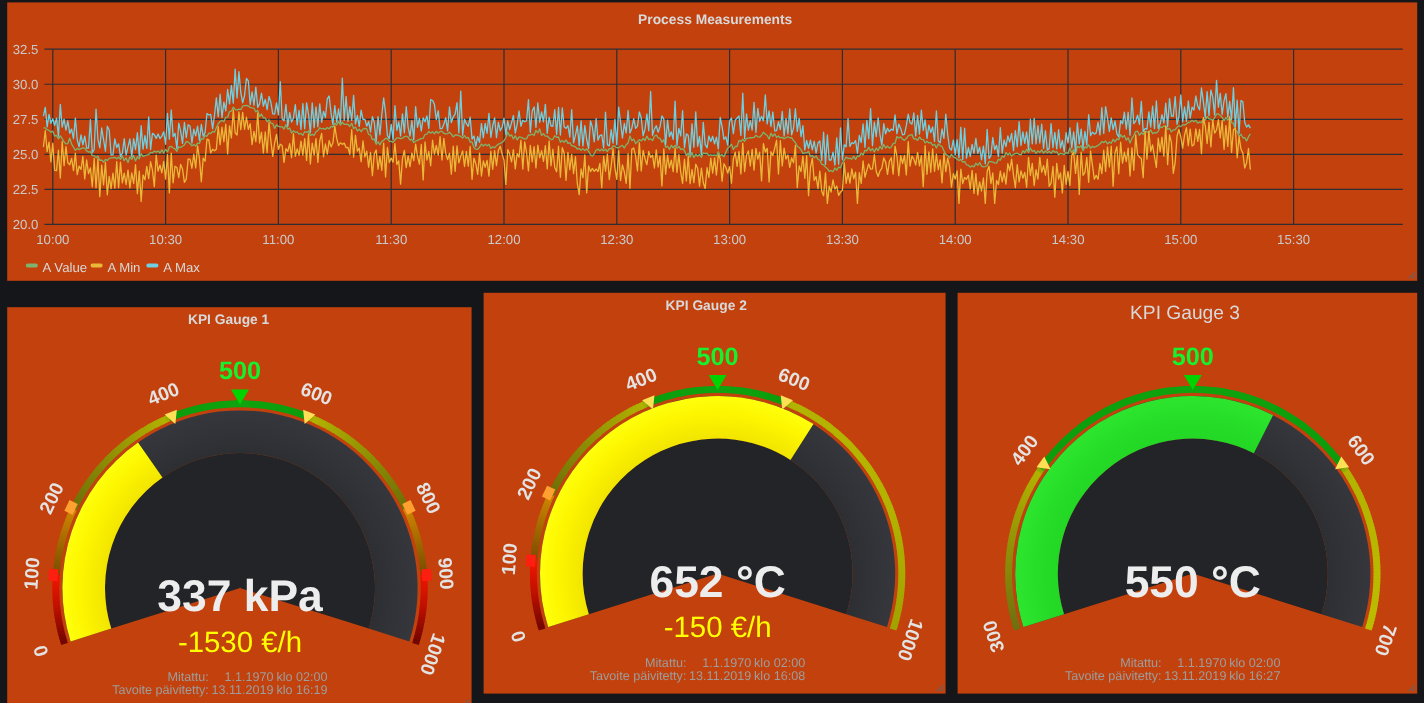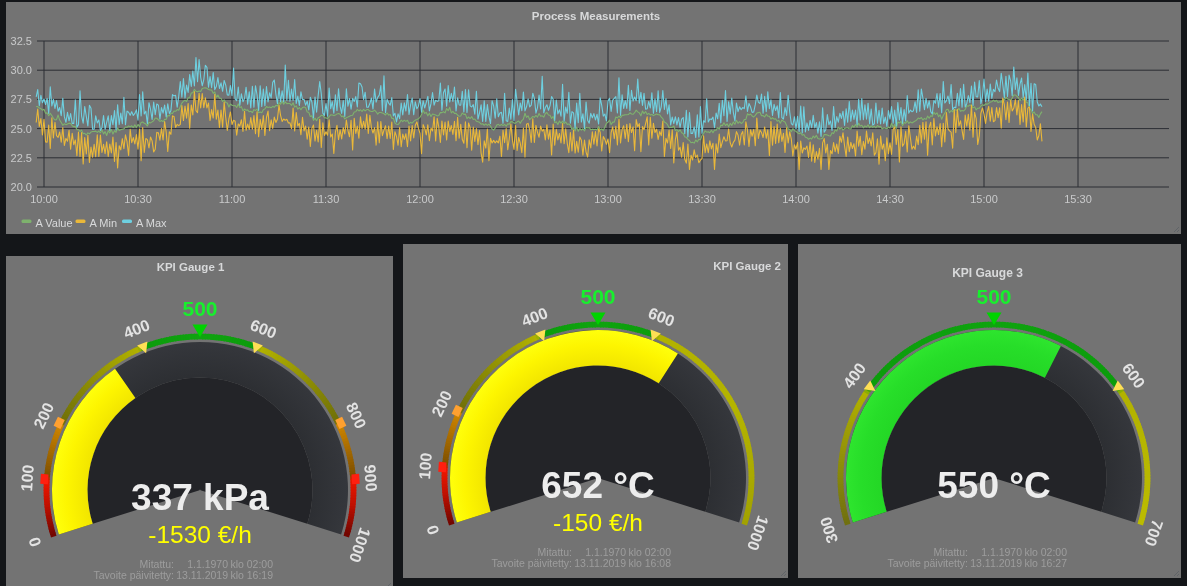--- a/index.html
+++ b/index.html
@@ -1,12 +1,12 @@
 <!DOCTYPE html>
-<html><head><meta charset="utf-8"><style>html,body{margin:0;padding:0;width:1187px;height:586px;background:#141619;overflow:hidden;}body{font-family:"Liberation Sans", sans-serif;}.panel{position:absolute;background:#737373;}svg text{font-family:"Liberation Sans", sans-serif;}</style></head><body>
+<html><head><meta charset="utf-8"><style>html,body{margin:0;padding:0;width:1187px;height:586px;background:#141619;overflow:hidden;}body{font-family:"Liberation Sans", sans-serif;}.panel{position:absolute;background:#c2410c;}svg text{font-family:"Liberation Sans", sans-serif;}</style></head><body>
 <div class="panel" style="left:6px;top:2px;width:1175px;height:232px">
     <svg width="1175" height="232" viewBox="0 0 1175 232" style="position:absolute;left:0;top:0">
       <text x="590" y="18" text-anchor="middle" font-size="11.5" font-weight="bold" fill="#d8d9da">Process Measurements</text>
       <line x1="31.0" y1="39.00" x2="1163.0" y2="39.00" stroke="#2c2e34" stroke-width="1"></line>
       <line x1="31.0" y1="68.20" x2="1163.0" y2="68.20" stroke="#2c2e34" stroke-width="1"></line>
       <line x1="31.0" y1="97.40" x2="1163.0" y2="97.40" stroke="#2c2e34" stroke-width="1"></line>
       <line x1="31.0" y1="126.60" x2="1163.0" y2="126.60" stroke="#2c2e34" stroke-width="1"></line>
       <line x1="31.0" y1="155.80" x2="1163.0" y2="155.80" stroke="#2c2e34" stroke-width="1"></line>
       <line x1="31.0" y1="185.00" x2="1163.0" y2="185.00" stroke="#2c2e34" stroke-width="1"></line>
       <line x1="38.00" y1="39.00" x2="38.00" y2="185.00" stroke="#2c2e34" stroke-width="1"></line>
@@ -310,21 +310,21 @@
         <text x="168.00" y="322.50" text-anchor="end" font-size="10.5" fill="#9d9d9d">Tavoite päivitetty:</text>
         <text x="222.00" y="322.50" text-anchor="end" font-size="10.5" fill="#9d9d9d">13.11.2019</text>
         <text x="267.00" y="322.50" text-anchor="end" font-size="10.5" fill="#9d9d9d">klo 16:19</text>
       </svg>
     </div>
     <svg width="8" height="8" style="position:absolute;right:1px;bottom:1px">
       <path d="M7 2 L2 7 M7 5 L5 7" stroke="#606468" stroke-width="1" fill="none"></path>
     </svg>
   </div>
 <div class="panel" style="left:403px;top:244px;width:385px;height:334px">
-    <div style="position:absolute;left:0;top:16px;width:100%;text-align:right;font-size:11.5px;font-weight:bold;color:#d8d9da;transform:translateX(-7px)">KPI Gauge 2</div>
+    <div style="position:absolute;left:0;top:5px;width:100%;text-align:center;font-size:11.5px;font-weight:bold;color:#d8d9da;transform:translateX(-7px)">KPI Gauge 2</div>
     <div style="position:absolute;left:0;top:0;width:385px;height:334px">
       <svg width="385" height="334" viewBox="0 0 385 334" style="position:absolute;left:0;top:0">
         <defs>
           <radialGradient id="grayb" gradientUnits="userSpaceOnUse" cx="195" cy="234" r="148.0">
             <stop offset="0.74" stop-color="#2c2e32"></stop>
             <stop offset="1" stop-color="#35373c"></stop>
           </radialGradient>
           <radialGradient id="yelb" gradientUnits="userSpaceOnUse" cx="195" cy="234" r="148.0">
             <stop offset="0.74" stop-color="#f0e300"></stop>
             <stop offset="0.9" stop-color="#fdf500"></stop>
@@ -569,21 +569,21 @@
         <text x="169.00" y="322.50" text-anchor="end" font-size="10.5" fill="#9d9d9d">Tavoite päivitetty:</text>
         <text x="223.00" y="322.50" text-anchor="end" font-size="10.5" fill="#9d9d9d">13.11.2019</text>
         <text x="268.00" y="322.50" text-anchor="end" font-size="10.5" fill="#9d9d9d">klo 16:08</text>
       </svg>
     </div>
     <svg width="8" height="8" style="position:absolute;right:1px;bottom:1px">
       <path d="M7 2 L2 7 M7 5 L5 7" stroke="#606468" stroke-width="1" fill="none"></path>
     </svg>
   </div>
 <div class="panel" style="left:798px;top:244px;width:383px;height:334px">
-    <div style="position:absolute;left:0;top:22px;width:100%;text-align:center;font-size:12px;font-weight:bold;color:#d8d9da;transform:translateX(-2px)">KPI Gauge 3</div>
+    <div style="position:absolute;left:0;top:9px;width:100%;text-align:center;font-size:16px;font-weight:normal;color:#d8d9da;transform:translateX(-2px)">KPI Gauge 3</div>
     <div style="position:absolute;left:0;top:0;width:383px;height:334px">
       <svg width="383" height="334" viewBox="0 0 383 334" style="position:absolute;left:0;top:0">
         <defs>
           <radialGradient id="grayc" gradientUnits="userSpaceOnUse" cx="196" cy="234" r="148.0">
             <stop offset="0.74" stop-color="#2c2e32"></stop>
             <stop offset="1" stop-color="#35373c"></stop>
           </radialGradient>
           <radialGradient id="yelc" gradientUnits="userSpaceOnUse" cx="196" cy="234" r="148.0">
             <stop offset="0.74" stop-color="#f0e300"></stop>
             <stop offset="0.9" stop-color="#fdf500"></stop>

